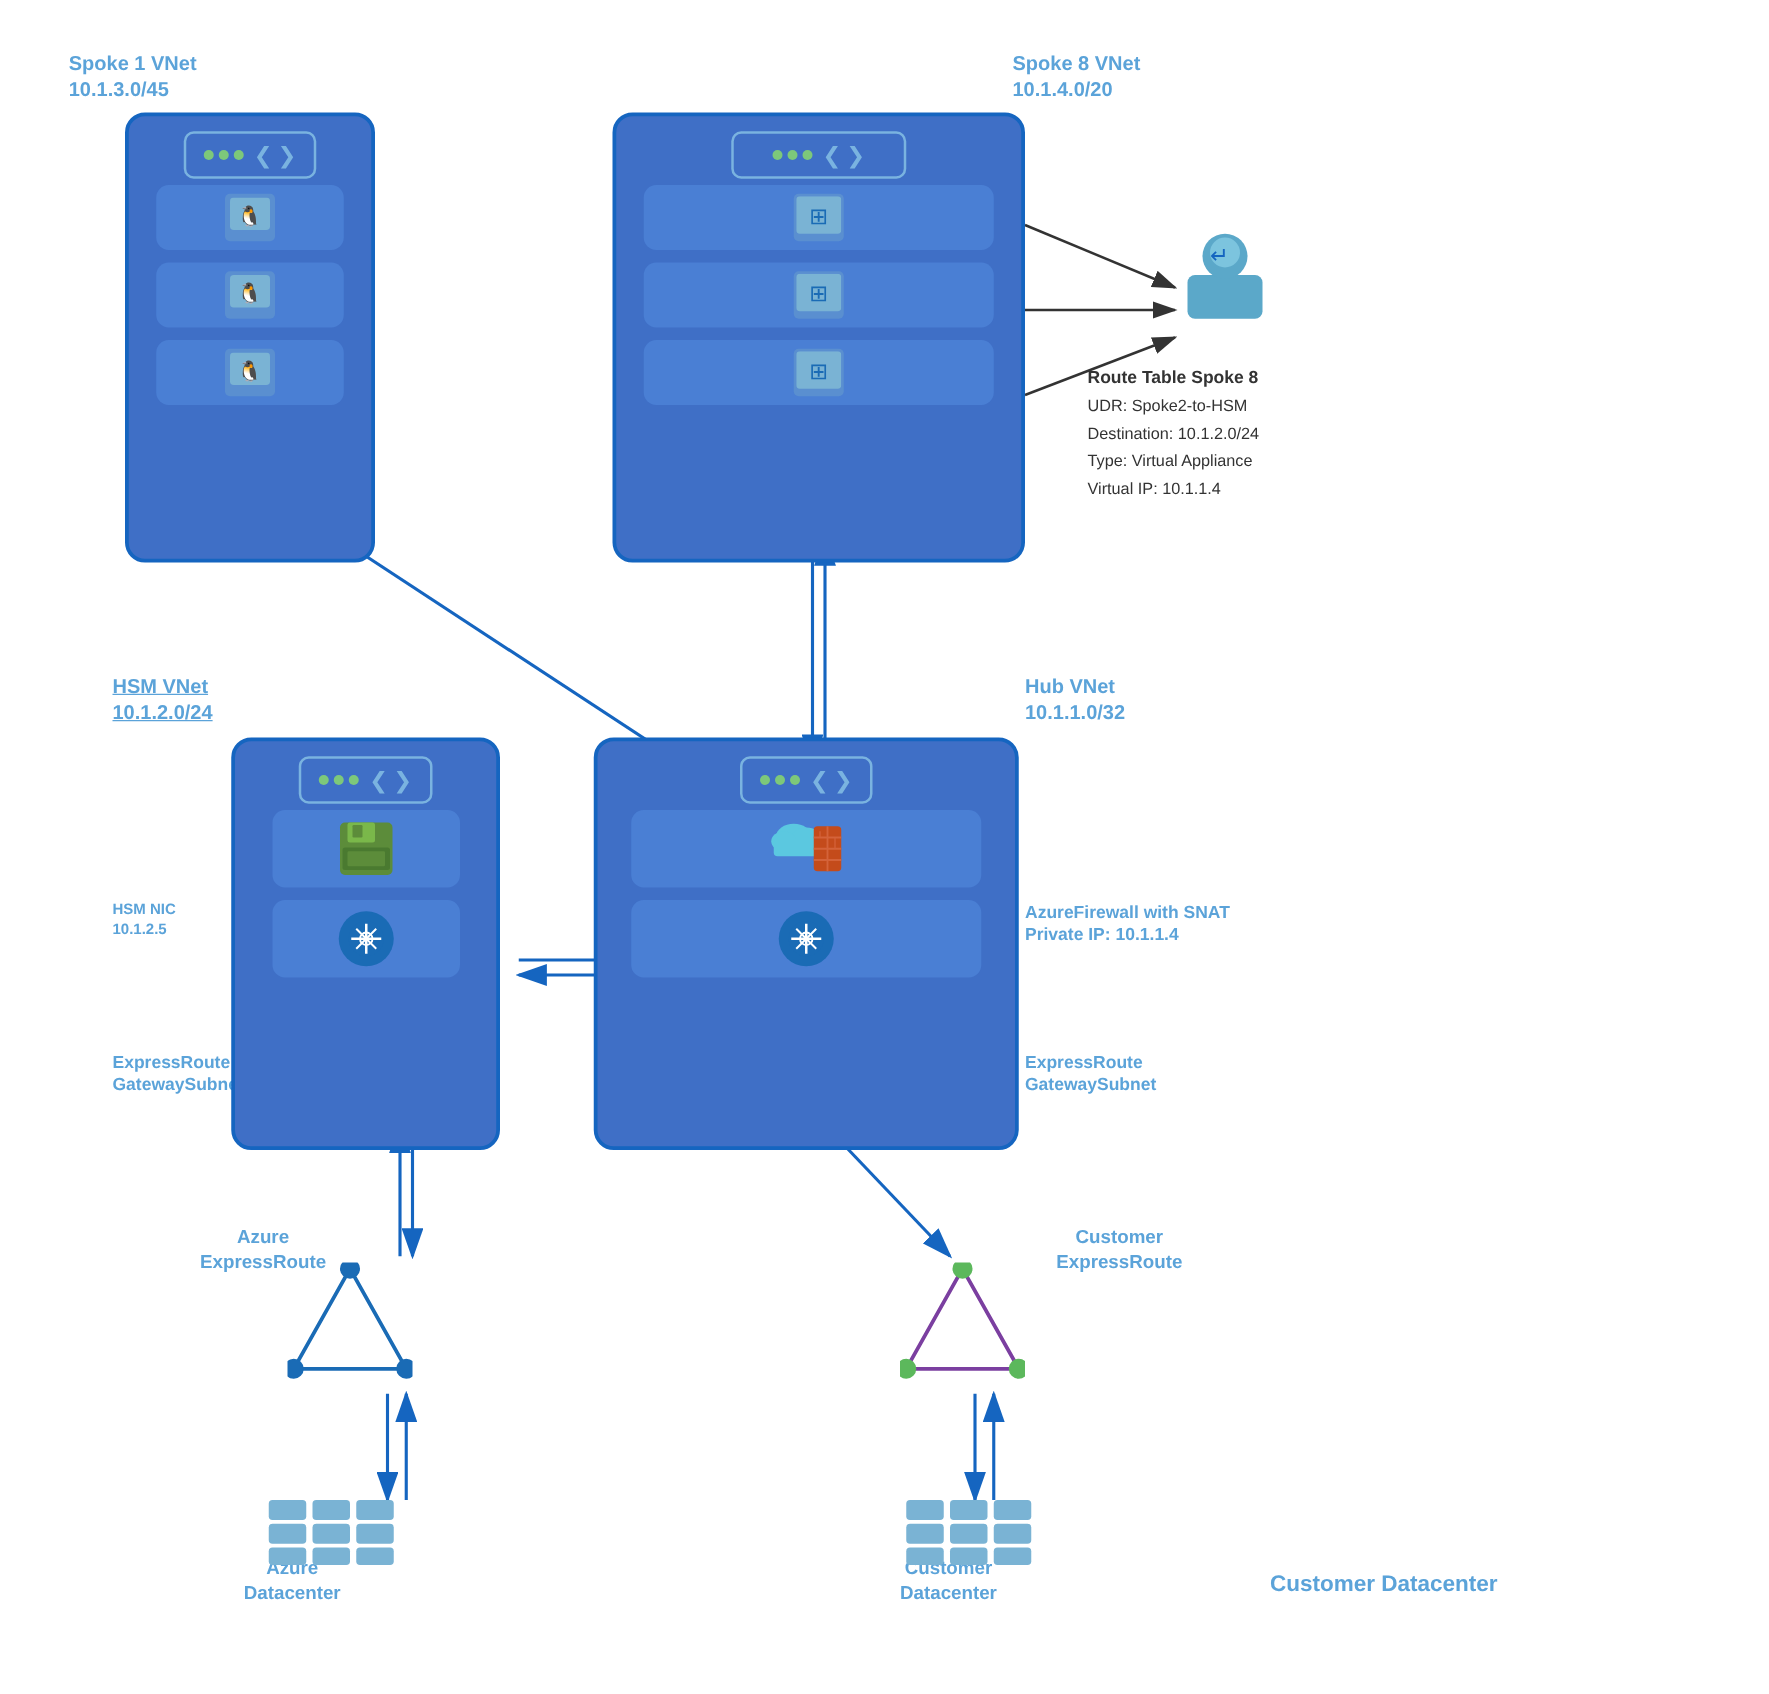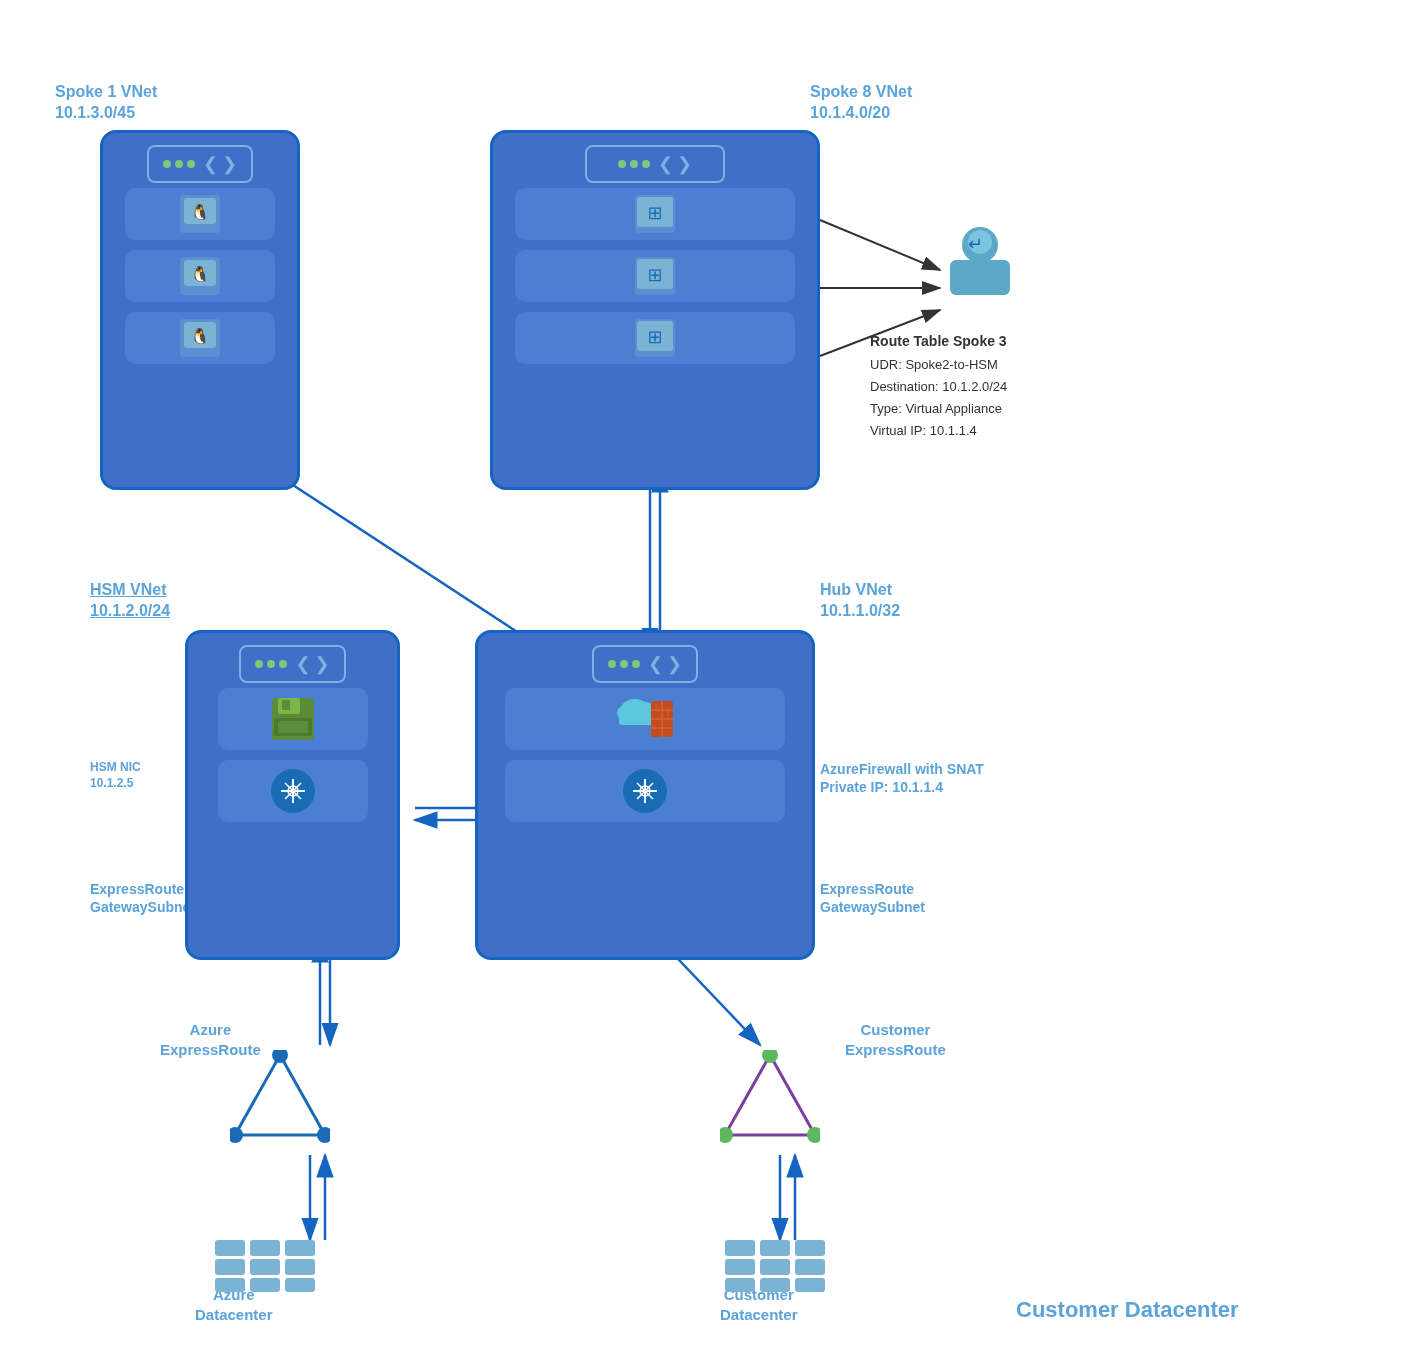--- a/index.html
+++ b/index.html
@@ -9,21 +9,20 @@
       width: 1415px;
       height: 1355px;
       overflow: hidden;
       position: relative;
     }
 
     .diagram-container {
       position: relative;
       width: 1415px;
       height: 1069px;
-      margin-top: 40px;
     }
 
     
     .vnet-box {
       position: absolute;
       border: 3px solid #1565c0;
       border-radius: 16px;
       background: #3f6fc6;
       display: flex;
       flex-direction: column;
@@ -262,21 +261,21 @@
 
       <circle cx="40" cy="25" r="18" fill="#5ba8c9"></circle>
 
       <circle cx="40" cy="22" r="12" fill="#7cc4de"></circle>
 
       <text x="28" y="30" font-size="18" fill="#1565c0">↵</text>
     </svg>
   </div>
 
   <div class="route-table-box" style="left:870px; top:290px;">
-    <div style="font-weight:600; font-size:14px;">Route Table Spoke 3</div>
+    <div style="font-weight:600; font-size:14px;">Route Table Spoke 8</div>
     <div>UDR: Spoke2-to-HSM</div>
     <div>Destination: 10.1.2.0/24</div>
     <div>Type: Virtual Appliance</div>
     <div>Virtual IP: 10.1.1.4</div>
   </div>
 
   <div class="vnet-label" style="left:90px; top:540px;text-decoration:underline;">
     <span>HSM VNet</span><br>
     <span>10.1.2.0/24</span>
   </div>
@@ -442,16 +441,16 @@
       <rect x="5" y="43" width="30" height="14" rx="3" fill="#7ab3d4"></rect>
       <rect x="40" y="5" width="30" height="16" rx="3" fill="#7ab3d4"></rect>
       <rect x="40" y="24" width="30" height="16" rx="3" fill="#7ab3d4"></rect>
       <rect x="40" y="43" width="30" height="14" rx="3" fill="#7ab3d4"></rect>
       <rect x="75" y="5" width="30" height="16" rx="3" fill="#7ab3d4"></rect>
       <rect x="75" y="24" width="30" height="16" rx="3" fill="#7ab3d4"></rect>
       <rect x="75" y="43" width="30" height="14" rx="3" fill="#7ab3d4"></rect>
     </svg>
   </div>
 
-  <div style="position:absolute; left:1016px; top:1257px; font-size:22px; color:#5ba3d9; font-weight:600;">Customer
+  <div style="position:absolute; left:1016px; top:1257px; font-size:18px; color:#5ba3d9; font-weight:600;">Customer
 Datacenter</div>
 
 </div>
 
 </body></html>

